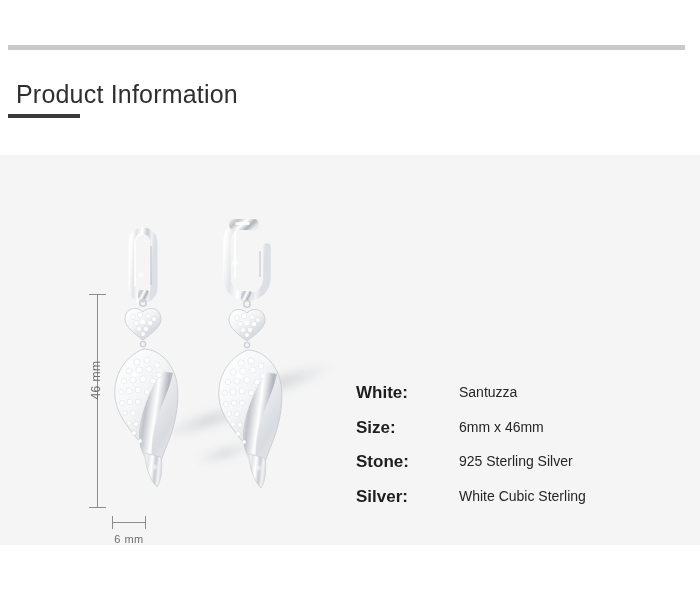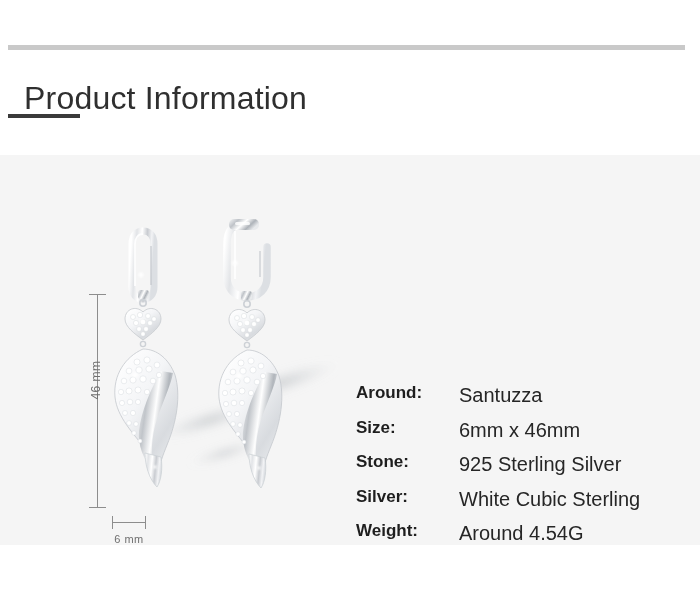--- a/index.html
+++ b/index.html
@@ -21,23 +21,23 @@
     left: 8px;
     top: 45px;
     width: 677px;
     height: 5px;
     background: #c9c9c9;
   }
 
   
   .section-heading {
     position: absolute;
-    left: 24px;
+    left: 16px;
     top: 82px;
-    font-size: 32px;
+    font-size: 25px;
     font-weight: 400;
     color: #2f2f2f;
     letter-spacing: 0.2px;
     line-height: 1;
     white-space: nowrap;
   }
   .heading-underline {
     position: absolute;
     left: 8px;
     top: 114px;
@@ -154,21 +154,21 @@
     top: 0;
     font-size: 17px;
     font-weight: bold;
     color: #1e1e1e;
     white-space: nowrap;
   }
   .spec-value {
     position: absolute;
     left: 103px;
     top: 1px;
-    font-size: 20px;
+    font-size: 14px;
     font-weight: 400;
     color: #262626;
     white-space: nowrap;
   }
 </style>
 </head>
 <body>
 
 <div class="top-divider"></div>
 
@@ -367,39 +367,35 @@
 
     <div class="dim-horz-line"></div>
     <div class="dim-horz-cap left"></div>
     <div class="dim-horz-cap right"></div>
     <div class="dim-horz-label">6 mm</div>
   </div>
 
   <div class="spec-list">
 
     <div class="spec-row">
-      <span class="spec-label">Around:</span>
+      <span class="spec-label">White:</span>
       <span class="spec-value">Santuzza</span>
     </div>
 
 
     <div class="spec-row">
       <span class="spec-label">Size:</span>
       <span class="spec-value">6mm x 46mm</span>
     </div>
 
     <div class="spec-row">
       <span class="spec-label">Stone:</span>
       <span class="spec-value">925 Sterling Silver</span>
     </div>
 
     <div class="spec-row">
       <span class="spec-label">Silver:</span>
       <span class="spec-value">White Cubic Sterling</span>
     </div>
 
-    <div class="spec-row">
-      <span class="spec-label">Weight:</span>
-      <span class="spec-value">Around 4.54G</span>
-    </div>
 
   </div>
 </div>
 
 </body></html>

